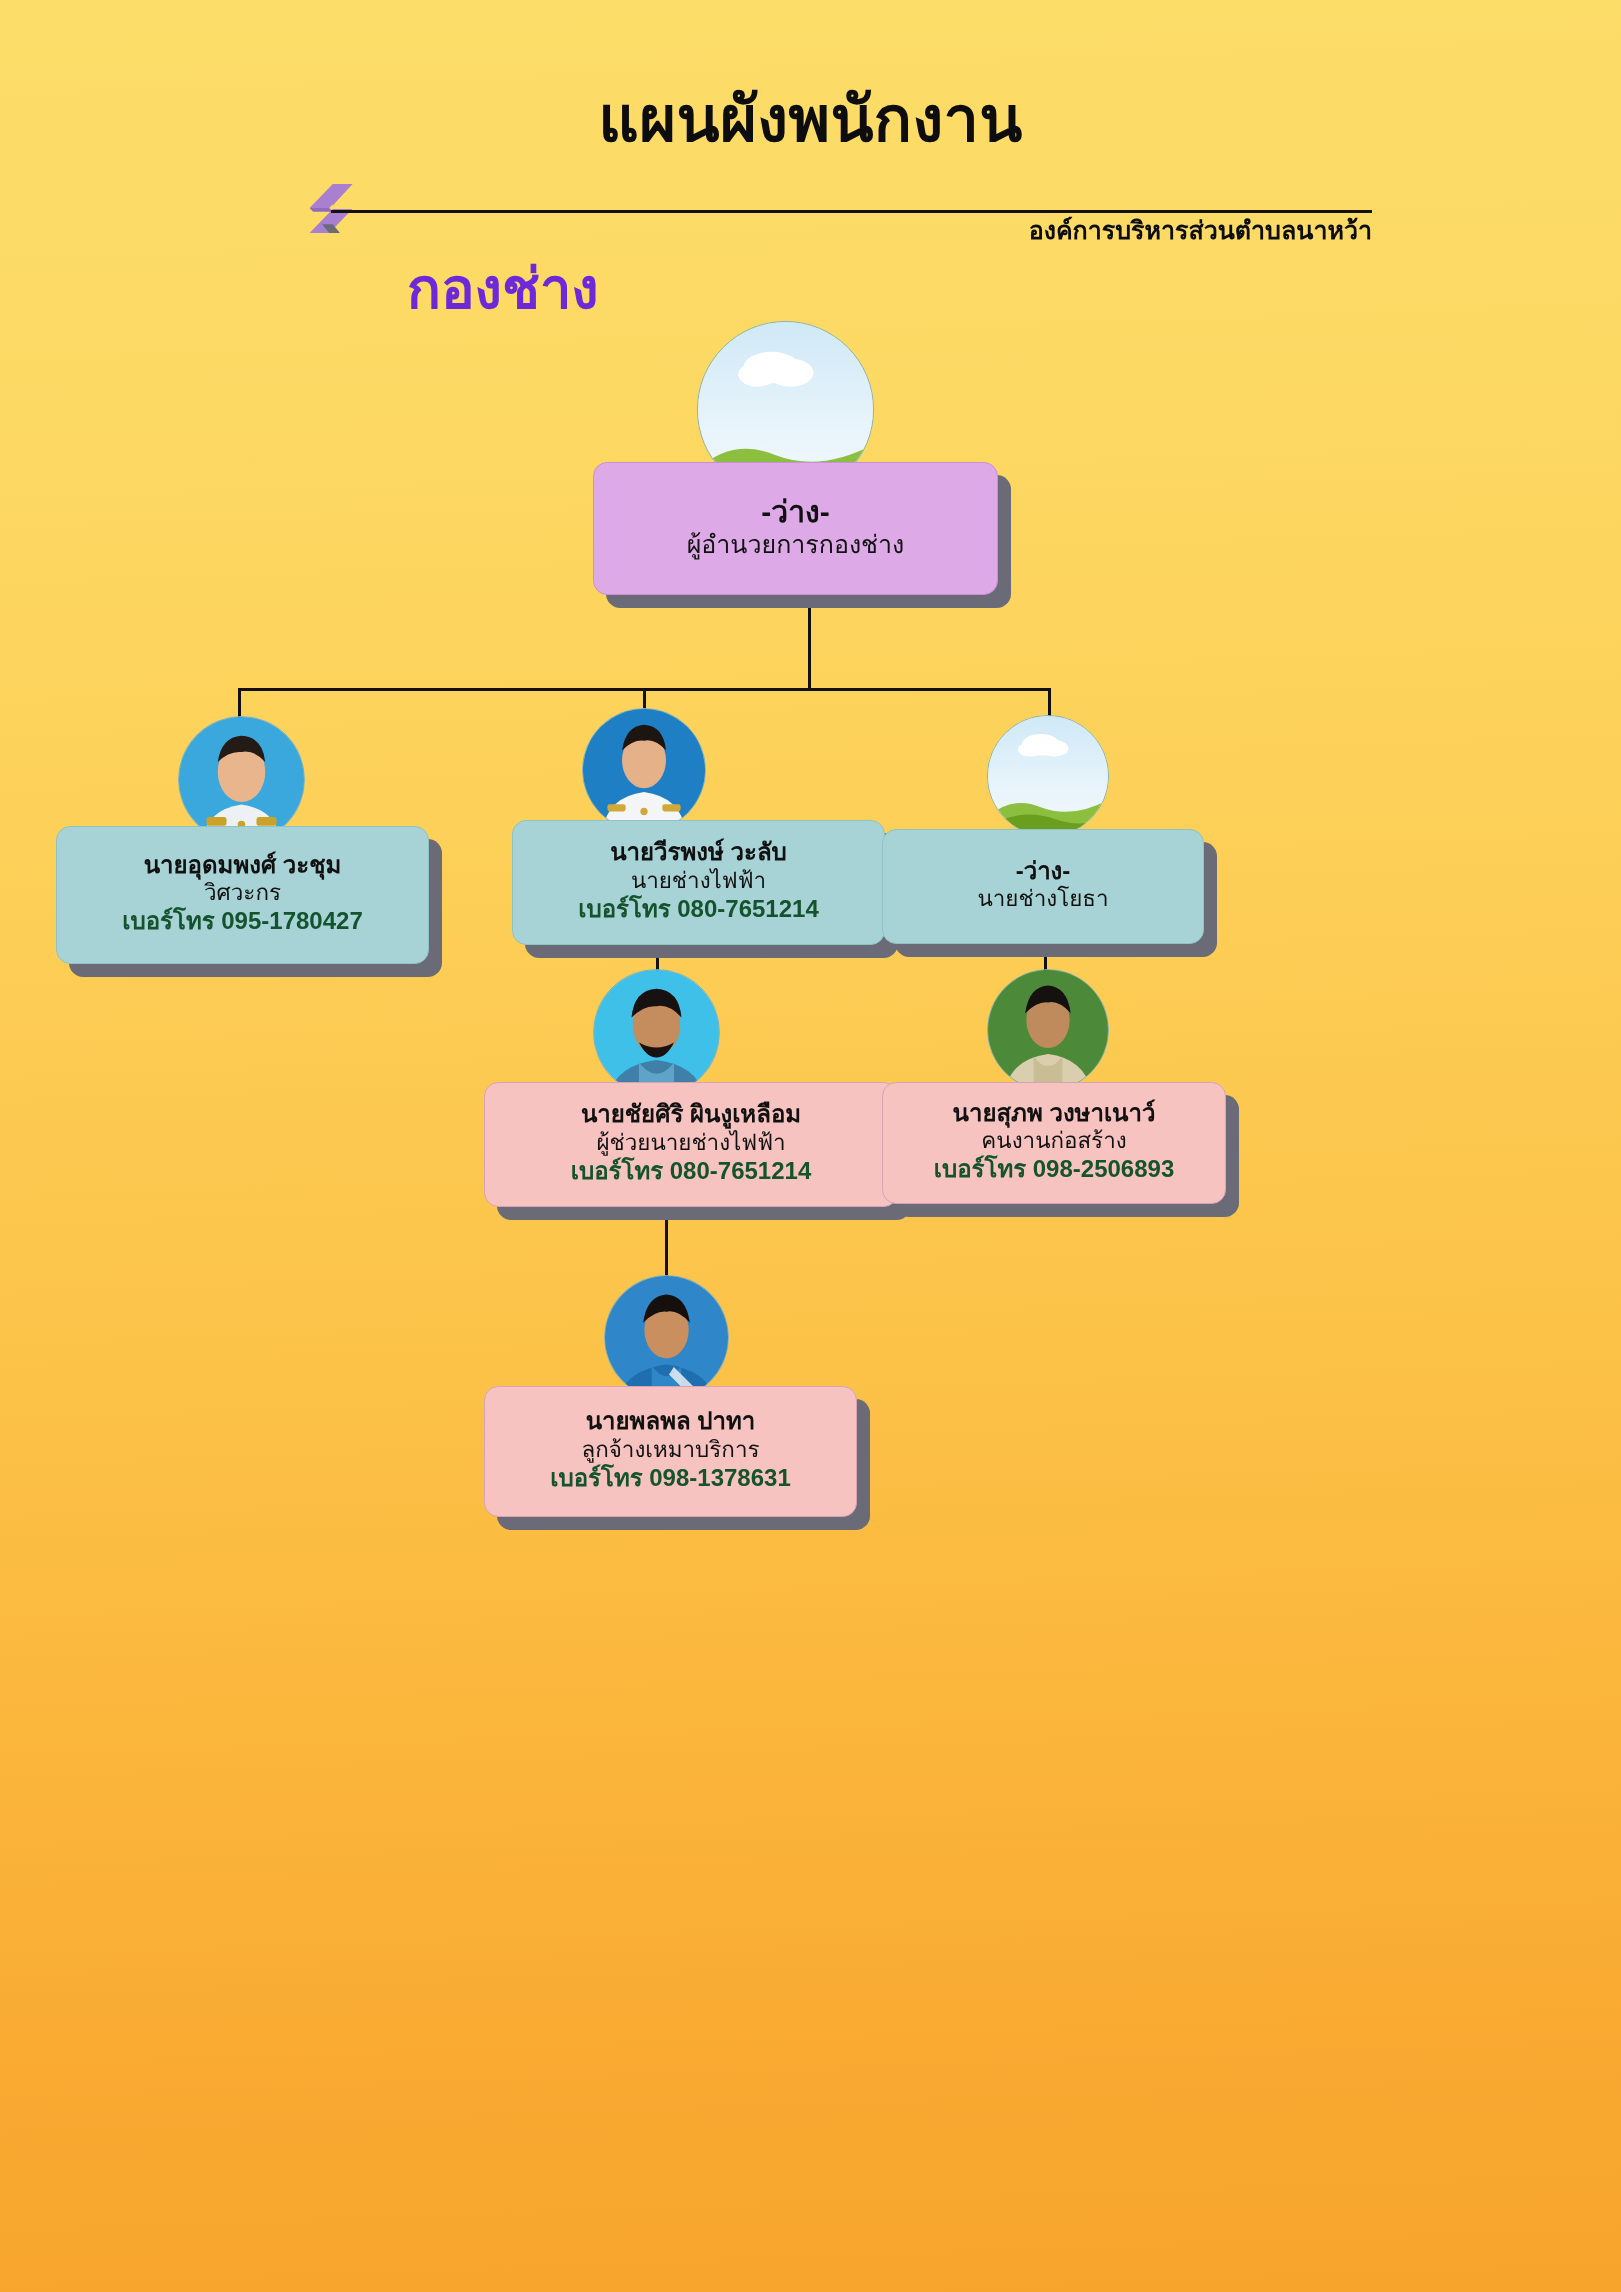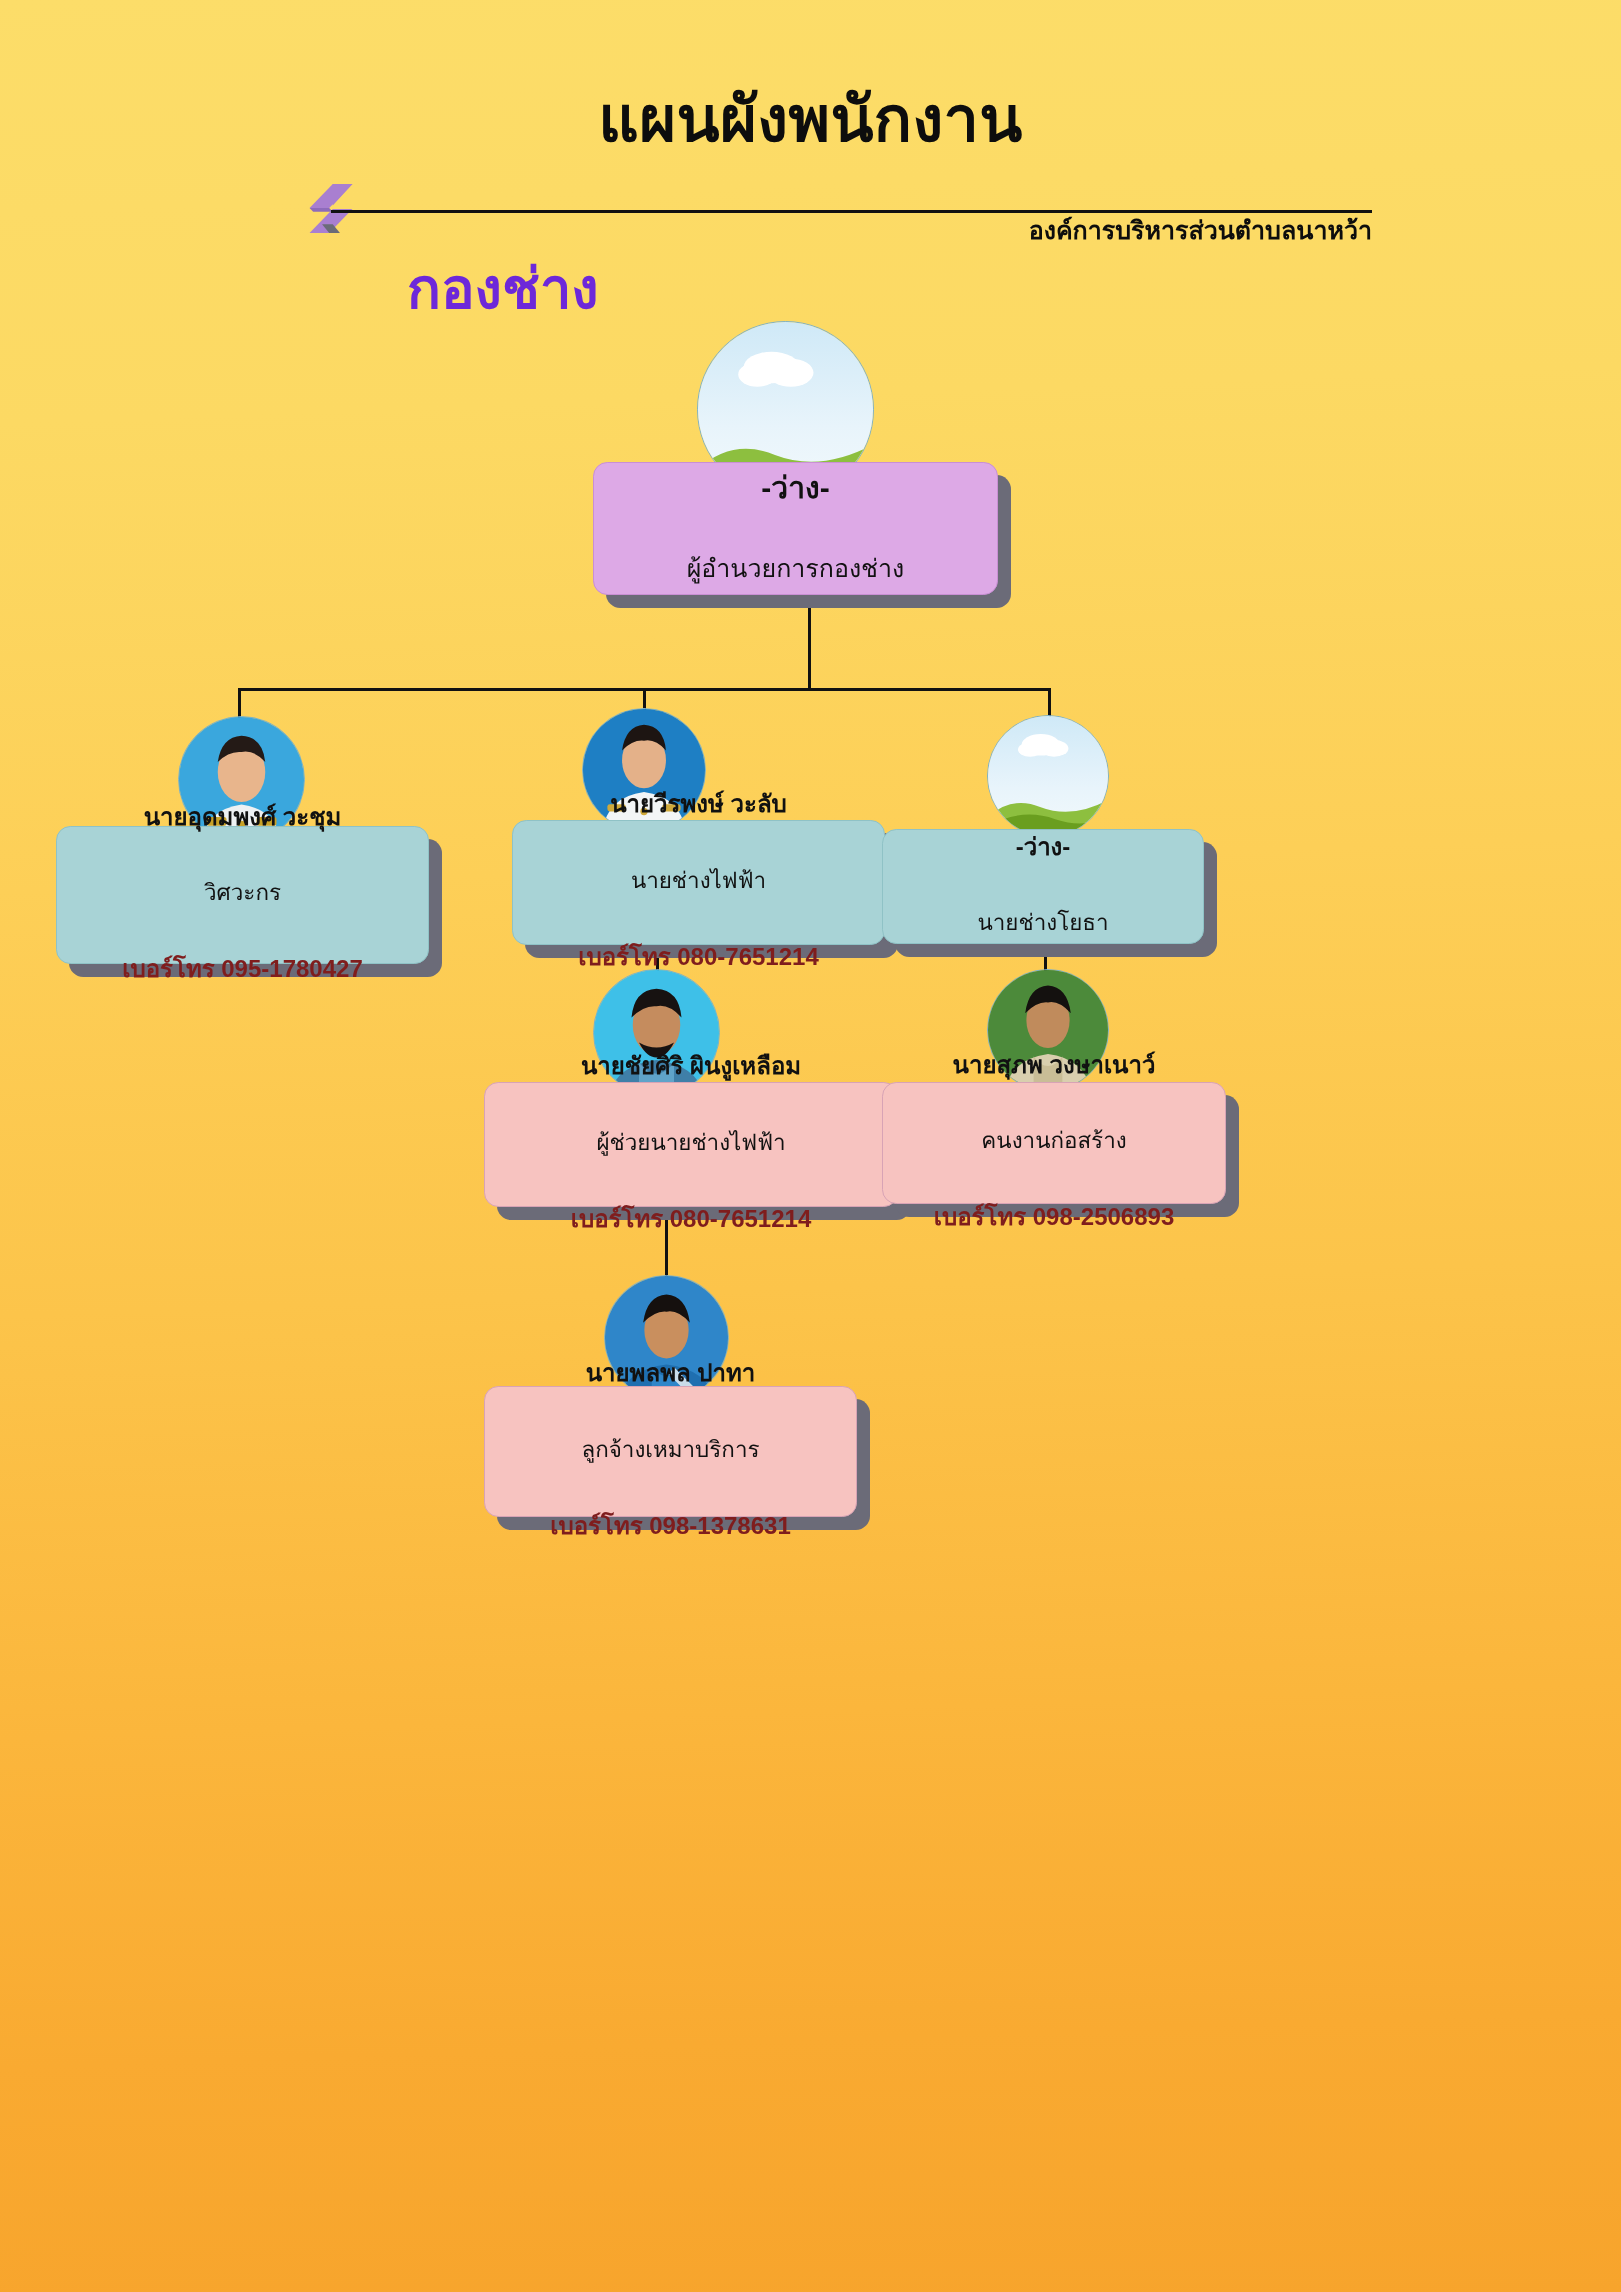--- a/index.html
+++ b/index.html
@@ -58,29 +58,28 @@
     background:#6b6b78; border-radius:14.3px;
   }
   .card {
     position:absolute; left:0; top:0;
     width:100%; height:100%;
     border-radius:14.3px;
     display:flex; flex-direction:column;
     align-items:center; justify-content:center;
     text-align:center;
     padding:5.4px 10.7px 9px;
-    gap:48px;
   }
   .card.purple { background:#dda9e6; border:1.8px solid #c98fd4; }
   .card.teal   { background:#a8d3d6; border:1.8px solid #8fc2c6; }
   .card.pink   { background:#f7c3c0; border:1.8px solid #d8a3b5; }
 
   .n-name { font-size:24px; font-weight:bold; color:#111; line-height:1.18; }
   .n-role { font-size:22.4px; font-weight:normal; color:#111; line-height:1.22; }
-  .n-phone{ font-size:24px; font-weight:bold; color:#7f1d1d; line-height:1.22; }
+  .n-phone{ font-size:24px; font-weight:bold; color:#14532d; line-height:1.22; }
   .card.purple .n-name { font-size:30px; }
   .card.purple .n-role { font-size:25px; }
 
   
   .avatar {
     position:absolute;
     border-radius:50%;
     overflow:hidden;
     border:1.8px solid #7fb2c8;
   }

